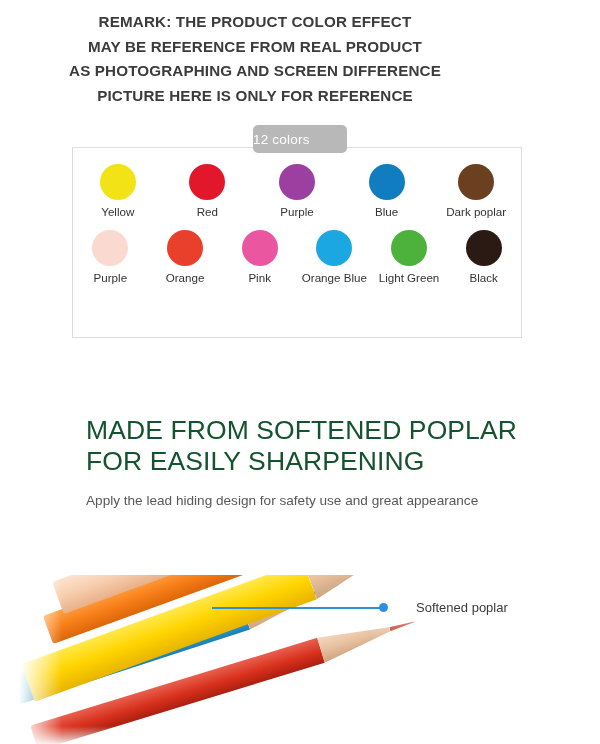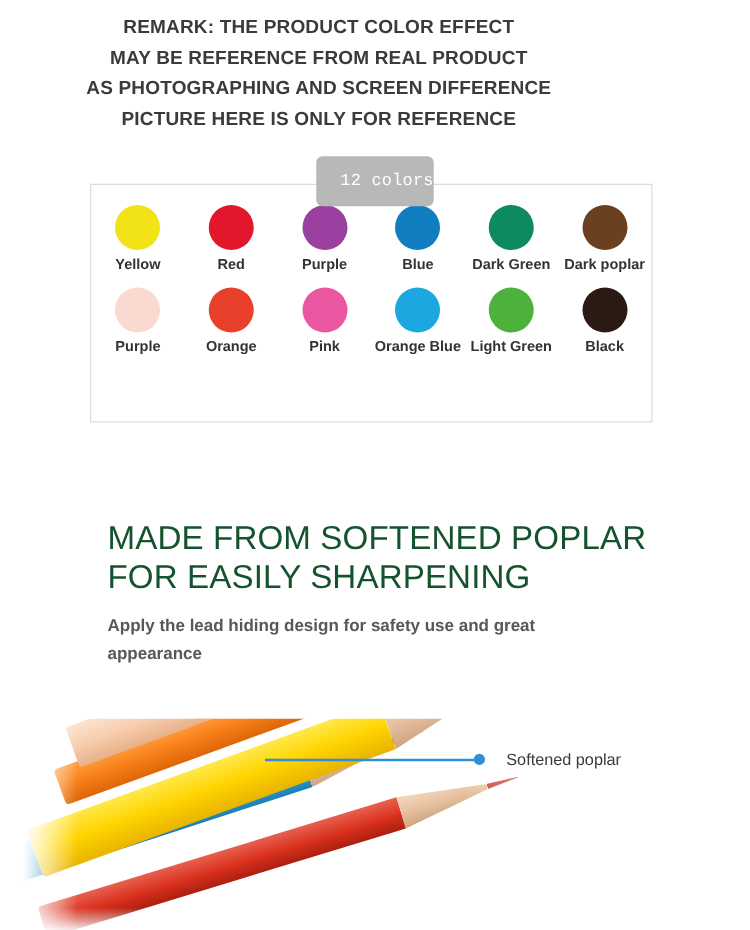--- a/index.html
+++ b/index.html
@@ -25,26 +25,25 @@
     letter-spacing: 0.15px;
     color: #3b3b3b;
     line-height: 24.5px;
     white-space: nowrap;
   }
 
   
   .badge {
     position: absolute;
     left: 253px; top: 125px;
-    width: 94px; height: 40px;
+    width: 94px; height: 28px;
     background: #b8b8b8;
     border-radius: 5px;
-    display: flex; align-items: center; justify-content: flex-end;
+    display: flex; align-items: center; justify-content: flex-start;
     z-index: 5;
-    font-family: Liberation Mono, monospace;
   }
   .badge-label {
     color: #ffffff;
     font-size: 13.5px;
     font-weight: 400;
     letter-spacing: 0.2px;
   }
 
   
   .swatch-box {
@@ -71,21 +70,21 @@
     border-radius: 50%;
     display: block;
   }
   .dot-wrap { height: 40px; display: flex; align-items: center; }
   .swatch-label {
     margin-top: 3px;
     font-size: 11.6px;
     color: #333333;
     text-align: center;
     line-height: 14.5px;
-    font-weight: 700;
+    font-weight: 400;
     max-width: 70px;
   }
 
   
   .feature {
     position: absolute;
     left: 86px; top: 415px;
     width: 470px;
   }
   .feature-title {
@@ -94,21 +93,21 @@
     color: #14532d;
     line-height: 31px;
     letter-spacing: 0.1px;
   }
   .feature-sub {
     margin-top: 13px;
     font-size: 13.6px;
     color: #585858;
     line-height: 21.5px;
     width: 420px;
-    font-weight: 700;
+    font-weight: 400;
   }
 
   
   .photo {
     position: absolute;
     left: 0; top: 575px;
     width: 600px; height: 169px;
     overflow: hidden;
     background: #ffffff;
   }
@@ -186,21 +185,21 @@
     width: 168px; height: 2px;
     background: #2f8fd8;
   }
   .callout-dot {
     width: 9px; height: 9px;
     border-radius: 50%;
     background: #2f8fd8;
     margin-left: -1px;
   }
   .callout-text {
-    margin-left: 17px;
+    margin-left: 28px;
     font-size: 13px;
     color: #3a3a3a;
     white-space: nowrap;
     font-weight: 400;
   }
 </style>
 </head>
 <body>
 
 <div class="page">
@@ -238,26 +237,20 @@
         <div class="swatch-label">Purple</div>
       </div>
       <div class="swatch-cell">
         <div class="dot-wrap">
           <span class="dot" style="background: rgb(15, 125, 191);"></span>
         </div>
         <div class="swatch-label">Blue</div>
       </div>
       <div class="swatch-cell">
         <div class="dot-wrap">
-          <span class="dot" style="background: rgb(13, 138, 95);"></span>
-        </div>
-        <div class="swatch-label">Dark Green</div>
-      </div>
-      <div class="swatch-cell">
-        <div class="dot-wrap">
           <span class="dot" style="background: rgb(107, 64, 32);"></span>
         </div>
         <div class="swatch-label">Dark poplar</div>
       </div>
     </div>
 
     <div class="swatch-row row2">
       <div class="swatch-cell">
         <div class="dot-wrap">
           <span class="dot" style="background: rgb(250, 217, 208);"></span>

